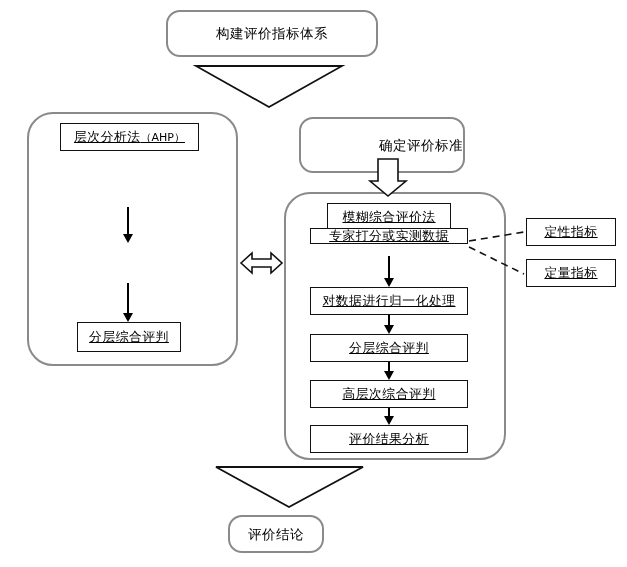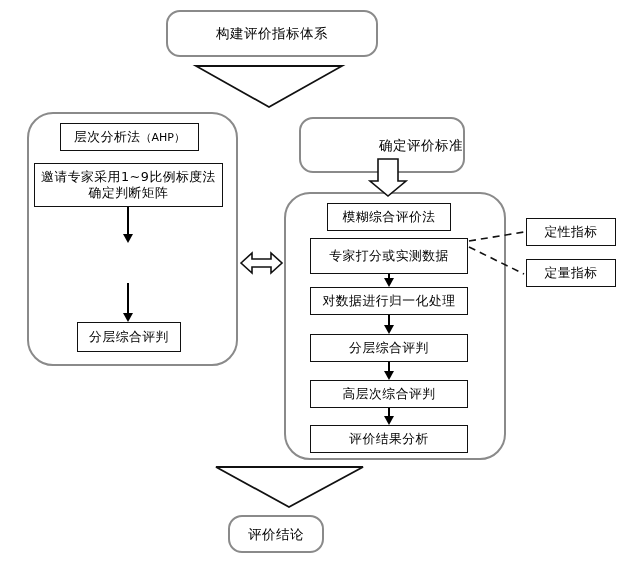--- a/index.html
+++ b/index.html
@@ -26,20 +26,21 @@
     display: flex;
     align-items: center;
     justify-content: center;
     text-align: center;
     color: #000000;
     line-height: 1.25;
     letter-spacing: 0.5px;
   }
   .rect {
     border: 1.6px solid #111111;
+    text-decoration: underline;
   }
   .rounded {
     border: 2px solid #8a8a8a;
     border-radius: 14px;
   }
   .panel {
     position: absolute;
     box-sizing: border-box;
     background: #ffffff;
     border: 2px solid #8a8a8a;
@@ -88,42 +89,39 @@
   </div>
 
   <div class="panel" style="left:27px; top:112px; width:211px; height:254px;"></div>
 
   <div class="node rect t13" style="left:60px; top:123px; width:139px; height:28px;">
     <span>
       <span>层次分析法</span><span class="latin">（AHP）</span>
     </span>
   </div>
 
-  <div class="node rect t13" style="left:34px; top:163px; width:189px; height:44px; padding:0 4px;">
-    <span>邀请专家采用1~9比例标度法确定判断矩阵</span>
-  </div>
 
 
   <div class="node rect t13" style="left:77px; top:322px; width:104px; height:30px;">
     <span>分层综合评判</span>
   </div>
 
   <div class="vline" style="left:127px; top:207px; height:27px;"></div>
   <div class="arrowhead" style="left:122.5px; top:234px;"></div>
 
   <div class="vline" style="left:127px; top:283px; height:30px;"></div>
   <div class="arrowhead" style="left:122.5px; top:313px;"></div>
 
   <div class="panel" style="left:284px; top:192px; width:222px; height:268px;"></div>
 
   <div class="node rect t13" style="left:327px; top:203px; width:124px; height:28px; z-index:3;">
     <span>模糊综合评价法</span>
   </div>
 
-  <div class="node rect t13" style="left:310px; top:238px; width:158px; height:36px; z-index:4;">
+  <div class="node rect t13" style="left:310px; top:228px; width:158px; height:16px; z-index:4;">
     <span>专家打分或实测数据</span>
   </div>
 
   <div class="node rect t13" style="left:310px; top:287px; width:158px; height:28px;">
     <span>对数据进行归一化处理</span>
   </div>
 
   <div class="node rect t13" style="left:310px; top:380px; width:158px; height:28px;">
     <span>高层次综合评判</span>
   </div>

